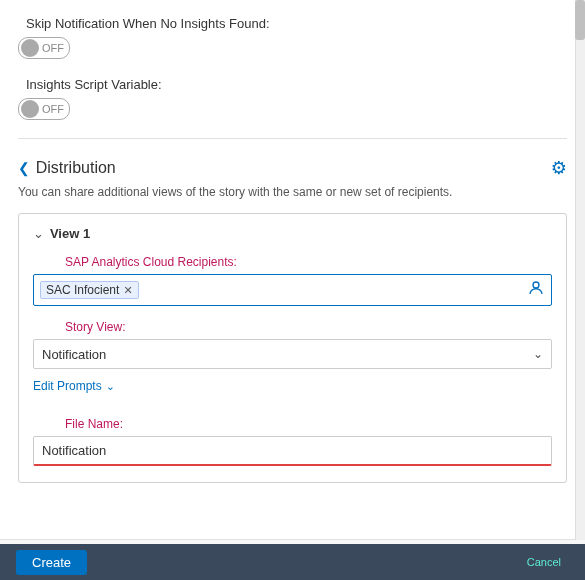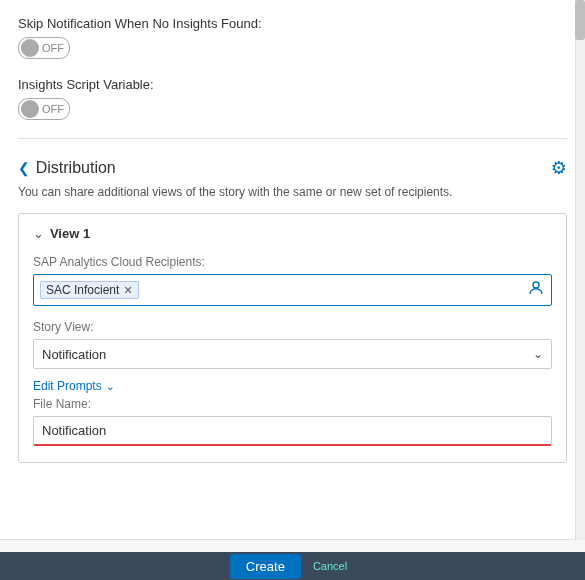--- a/index.html
+++ b/index.html
@@ -44,20 +44,21 @@
     .toggle-row {
       display: flex;
       gap: 8px;
       margin-bottom: 4px;
     }
 
     .toggle-label {
       font-size: 13px;
       color: #333;
       margin-bottom: 6px;
+      margin-left: 8px;
     }
 
     .toggle-switch {
       display: flex;
       align-items: center;
       border: 1.5px solid #aaa;
       border-radius: 10px;
       width: 52px;
       height: 22px;
       cursor: pointer;
@@ -149,22 +150,23 @@
     }
 
     .view-title {
       font-size: 13px;
       font-weight: 600;
       color: #333;
     }
 
     .field-label {
       font-size: 12px;
-      color: #737373;
+      color: #be185d;
       margin-bottom: 5px;
+      margin-left: 32px;
     }
 
     .recipients-input {
       display: flex;
       align-items: center;
       border: 1px solid #0070c0;
       border-radius: 2px;
       padding: 4px 6px;
       min-height: 30px;
       background: #fff;
@@ -219,21 +221,21 @@
 
     .select-chevron {
       color: #555;
       font-size: 12px;
     }
 
     .edit-prompts-row {
       display: flex;
       align-items: center;
       gap: 4px;
-      margin-bottom: 4px;
+      margin-bottom: 24px;
     }
 
     .edit-prompts-link {
       font-size: 12px;
       color: #0070c0;
       cursor: pointer;
       text-decoration: none;
     }
 
     .edit-prompts-chevron {
@@ -252,25 +254,25 @@
       outline: none;
       background: #fff;
       border-bottom: 2px solid #e04040;
     }
 
     .bottom-bar {
       position: absolute;
       bottom: 0;
       left: 0;
       width: 585px;
-      height: 28px;
+      height: 36px;
       background: #3a4a5c;
       display: flex;
       align-items: center;
-      justify-content: center;
+      justify-content: space-between;
       padding: 0 16px;
       gap: 4px;
     }
 
     .btn-create {
       background: #0070c0;
       color: #fff;
       border: none;
       border-radius: 3px;
       padding: 5px 16px;

